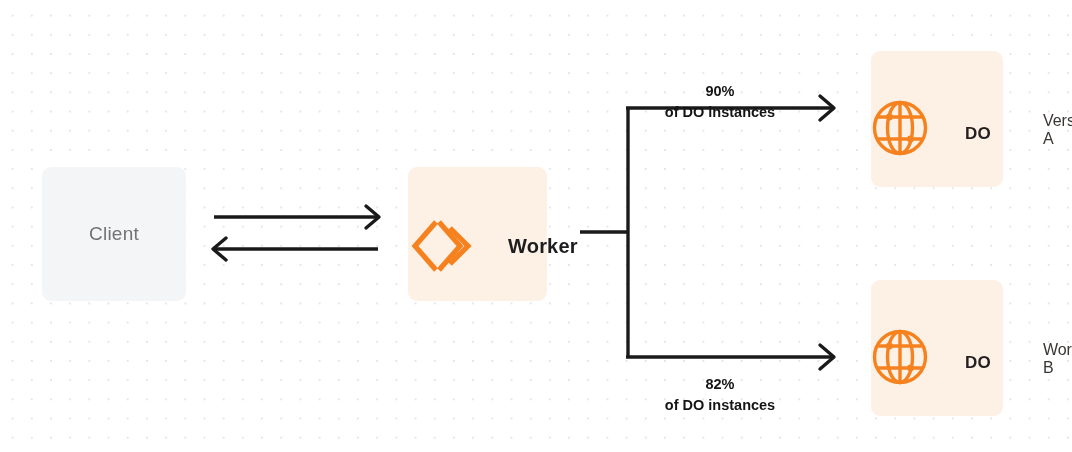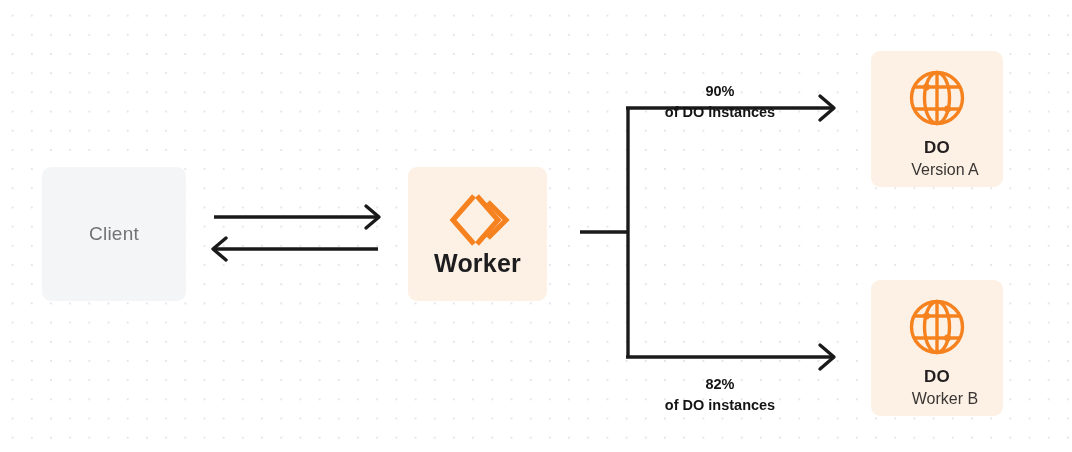--- a/index.html
+++ b/index.html
@@ -22,23 +22,24 @@
     background-image: radial-gradient(circle, #e6e6ea 1.05px, rgba(255,255,255,0) 1.15px);
     background-size: 19.2px 19.2px;
     background-position: 3px 6px;
   }
 
   .node {
     position: absolute;
     box-sizing: border-box;
     border-radius: 9px;
     display: flex;
-    flex-direction: column;
+    flex-direction: row;
     align-items: center;
     justify-content: center;
+    gap: 36px;
   }
 
   
   #client-node {
     left: 42px;
     top: 167px;
     width: 144px;
     height: 134px;
     background: #f4f5f7;
   }
@@ -53,21 +54,21 @@
   #worker-node {
     left: 408px;
     top: 167px;
     width: 139px;
     height: 134px;
     background: #fdf1e5;
     justify-content: flex-start;
     padding-top: 24px;
   }
   #worker-node .node-title {
-    font-size: 25px;
+    font-size: 20px;
     font-weight: bold;
     color: #1d1d1f;
     letter-spacing: 0.2px;
   }
   .worker-icon { width: 64px; height: 58px; display: block; }
 
   
   .do-node {
     width: 132px;
     height: 136px;

